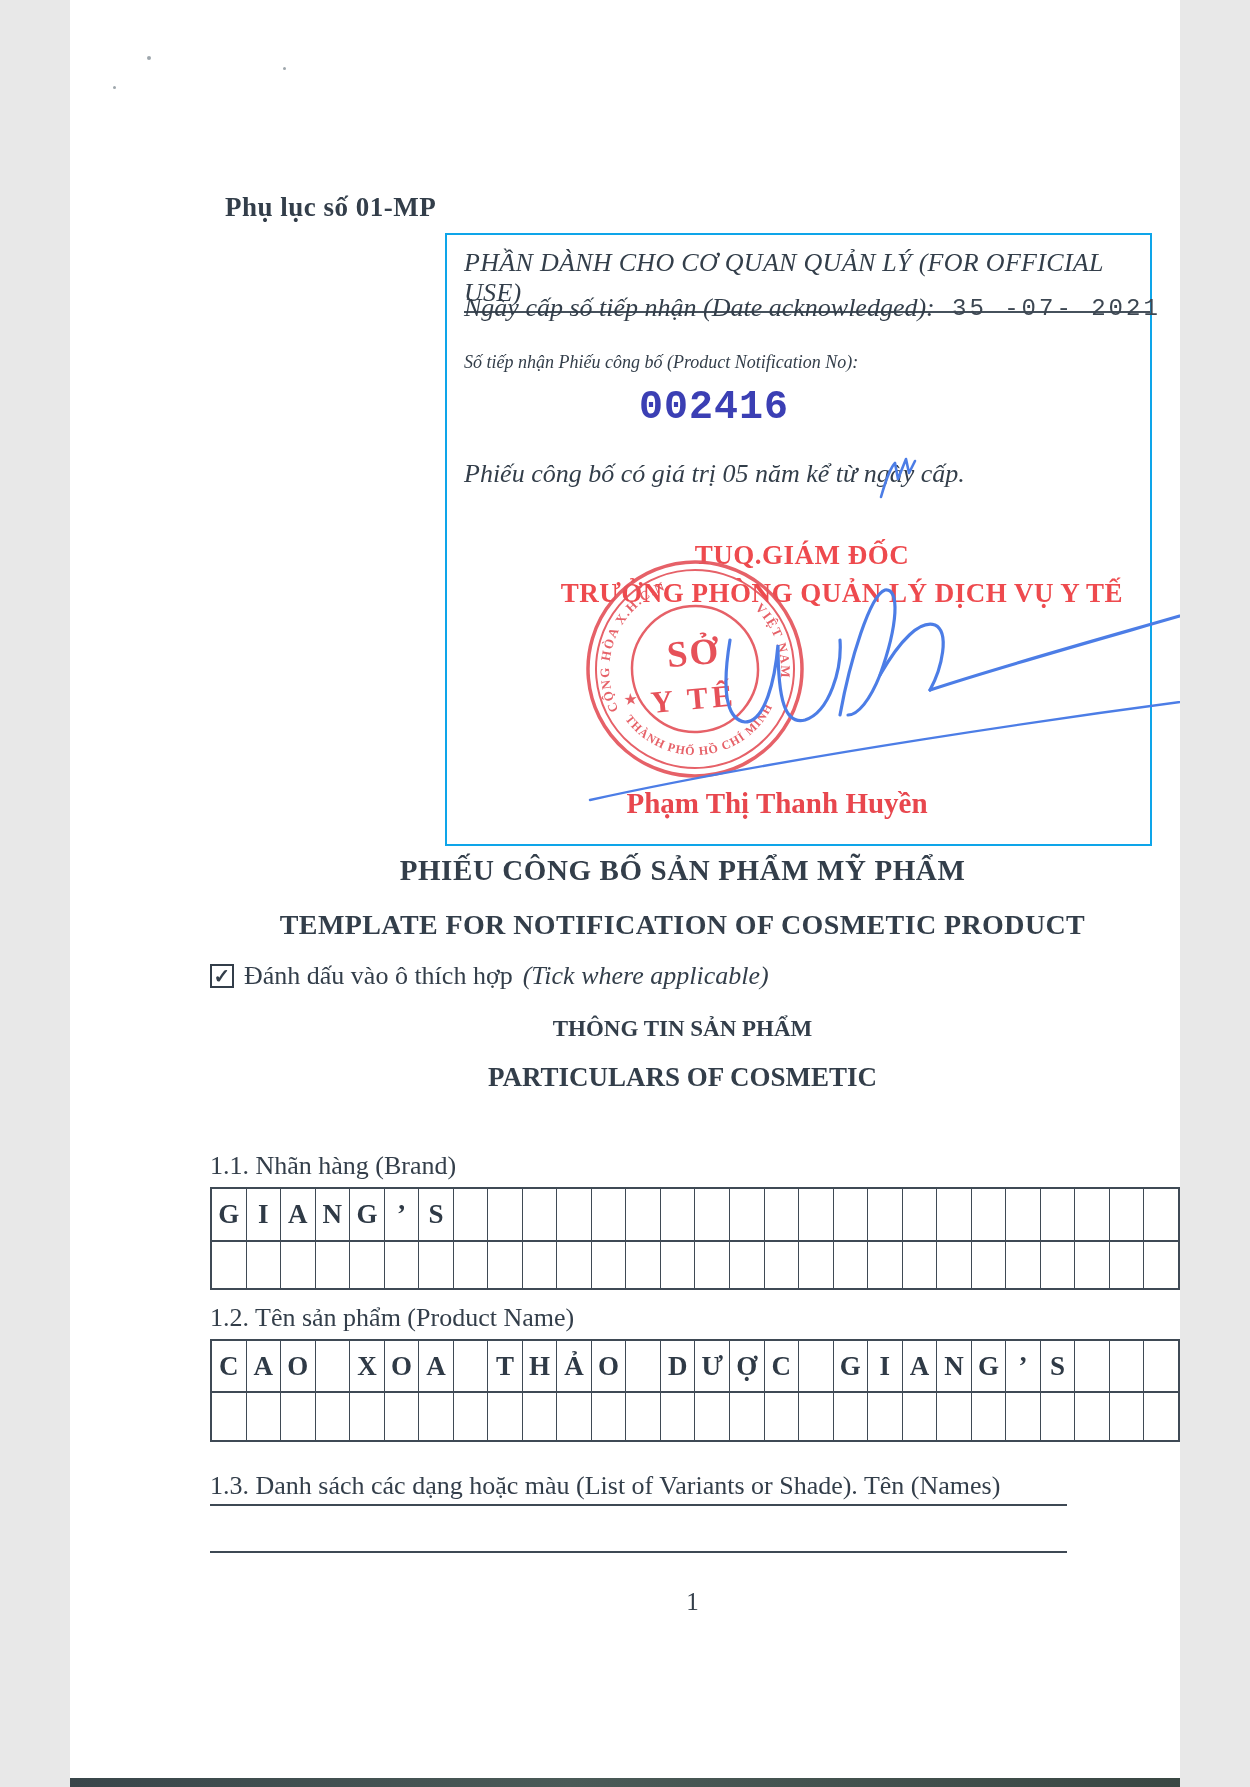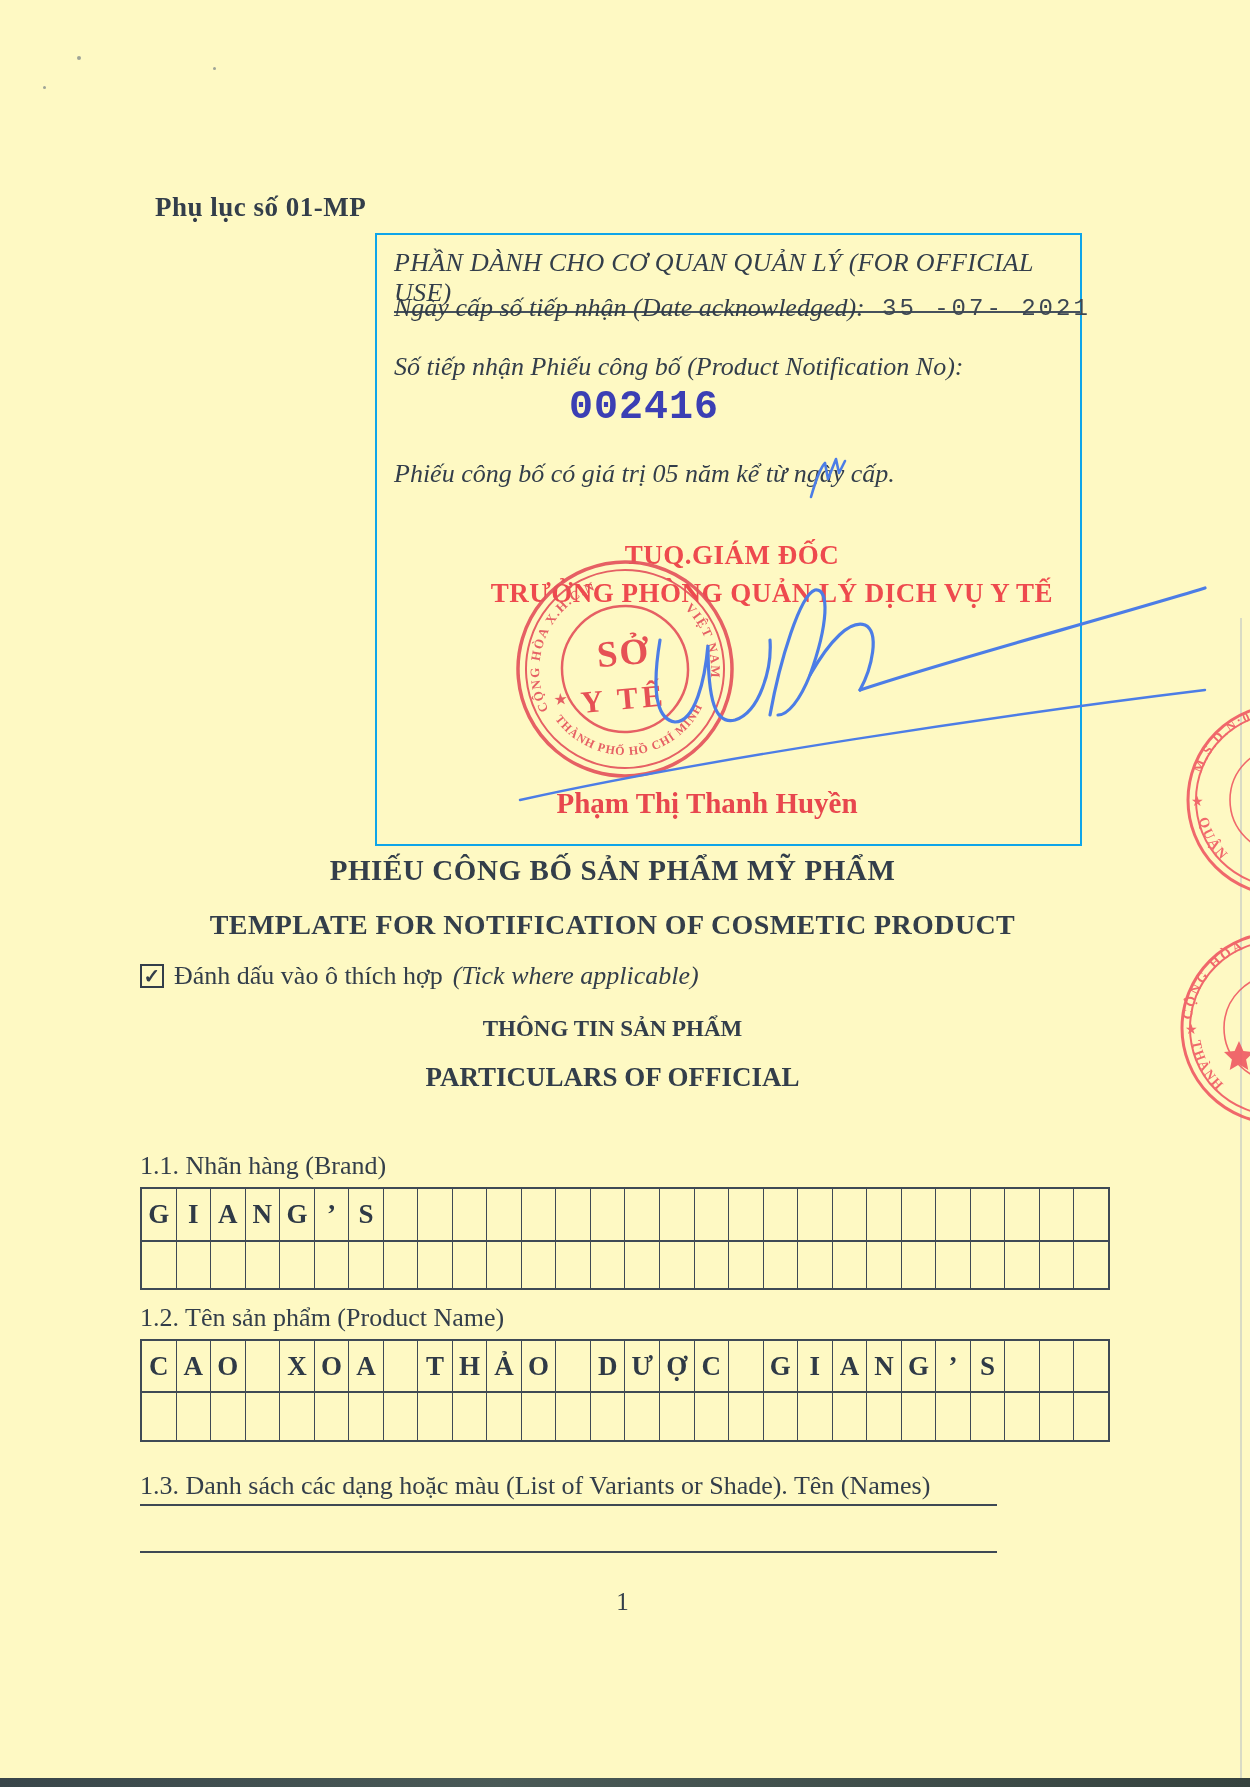--- a/index.html
+++ b/index.html
@@ -1,18 +1,18 @@
 <!DOCTYPE html>
 <html><head>
 <meta charset="utf-8">
 <style>
   html,body{margin:0;padding:0;background:#e8e8e8;}
   .page{
-    position:relative;width:1250px;height:1787px;margin:0 auto;
-    background:#fef9c3;overflow:hidden;
+    position:relative;width:1110px;height:1787px;margin:0 auto;
+    background:#ffffff;overflow:hidden;
     font-family:"Liberation Serif",serif;color:#333e4a;
   }
   .abs{position:absolute;}
   .italic{font-style:italic;}
 
   
   .speck{position:absolute;border-radius:50%;background:#6a7680;opacity:.65;}
   .scan-bottom{position:absolute;left:0;top:1778px;width:1250px;height:9px;
     background:linear-gradient(90deg,#39464a,#4a5a57 40%,#36433f);}
   .scan-edge{position:absolute;left:1240px;top:618px;width:2px;height:1162px;background:#b9c2c6;opacity:.55;}
@@ -20,21 +20,21 @@
   
   .appendix{left:155px;top:192px;font-size:27px;font-weight:bold;letter-spacing:.5px;}
 
   
   .official-box{left:375px;top:233px;width:703px;height:609px;border:2px solid #0ea5e9;}
   .ob-heading{left:17px;top:13px;font-size:26px;font-style:italic;
     border-bottom:2px solid #46515c;padding-bottom:3px;letter-spacing:.3px;}
   .ob-date-label{left:17px;top:58px;font-size:26px;font-style:italic;}
   .ob-date-stamp{left:505px;top:60px;font-family:"Liberation Mono",monospace;
     font-size:24px;letter-spacing:3px;color:#3d4752;white-space:nowrap;}
-  .ob-notif-label{left:17px;top:117px;font-size:26px;font-style:italic;text-align:center;}
+  .ob-notif-label{left:17px;top:117px;font-size:18px;font-style:italic;text-align:center;}
   .ob-number{left:192px;top:150px;display:flex;align-items:center;white-space:nowrap;}
   .ob-number .blue{font-family:"Liberation Mono",monospace;font-weight:bold;
     font-size:40px;color:#3b3fb4;letter-spacing:1px;}
   .ob-number .rest{font-size:44px;color:#3b4754;letter-spacing:-1px;}
   .ob-validity{left:17px;top:224px;font-size:26px;font-style:italic;}
   .red-line1{left:180px;top:305px;width:350px;text-align:center;
     font-size:27px;font-weight:bold;color:#ee4a4e;letter-spacing:.5px;}
   .red-line2{left:95px;top:343px;width:600px;text-align:center;
     font-size:27px;font-weight:bold;color:#ee4a4e;letter-spacing:.5px;white-space:nowrap;}
   .signer-name{left:150px;top:527px;width:360px;text-align:center;
@@ -155,21 +155,21 @@
   <div class="abs title-band main-title-vi">PHIẾU CÔNG BỐ SẢN PHẨM MỸ PHẨM</div>
   <div class="abs title-band main-title-en">TEMPLATE FOR NOTIFICATION OF COSMETIC PRODUCT</div>
 
   <div class="abs tick-row">
     <span class="checkbox">✓</span>
     <span>Đánh dấu vào ô thích hợp</span>
     <span class="italic">(Tick where applicable)</span>
   </div>
 
   <div class="abs title-band section-vi">THÔNG TIN SẢN PHẨM</div>
-  <div class="abs title-band section-en">PARTICULARS OF OFFICIAL</div>
+  <div class="abs title-band section-en">PARTICULARS OF COSMETIC</div>
 
   <div class="abs s-label s11">1.1. Nhãn hàng (Brand)</div>
 
   <div id="brand-grid" class="abs letter-grid">
       <div class="grid-row">
         <div class="grid-cell">G</div>
         <div class="grid-cell">I</div>
         <div class="grid-cell">A</div>
         <div class="grid-cell">N</div>
         <div class="grid-cell">G</div>

